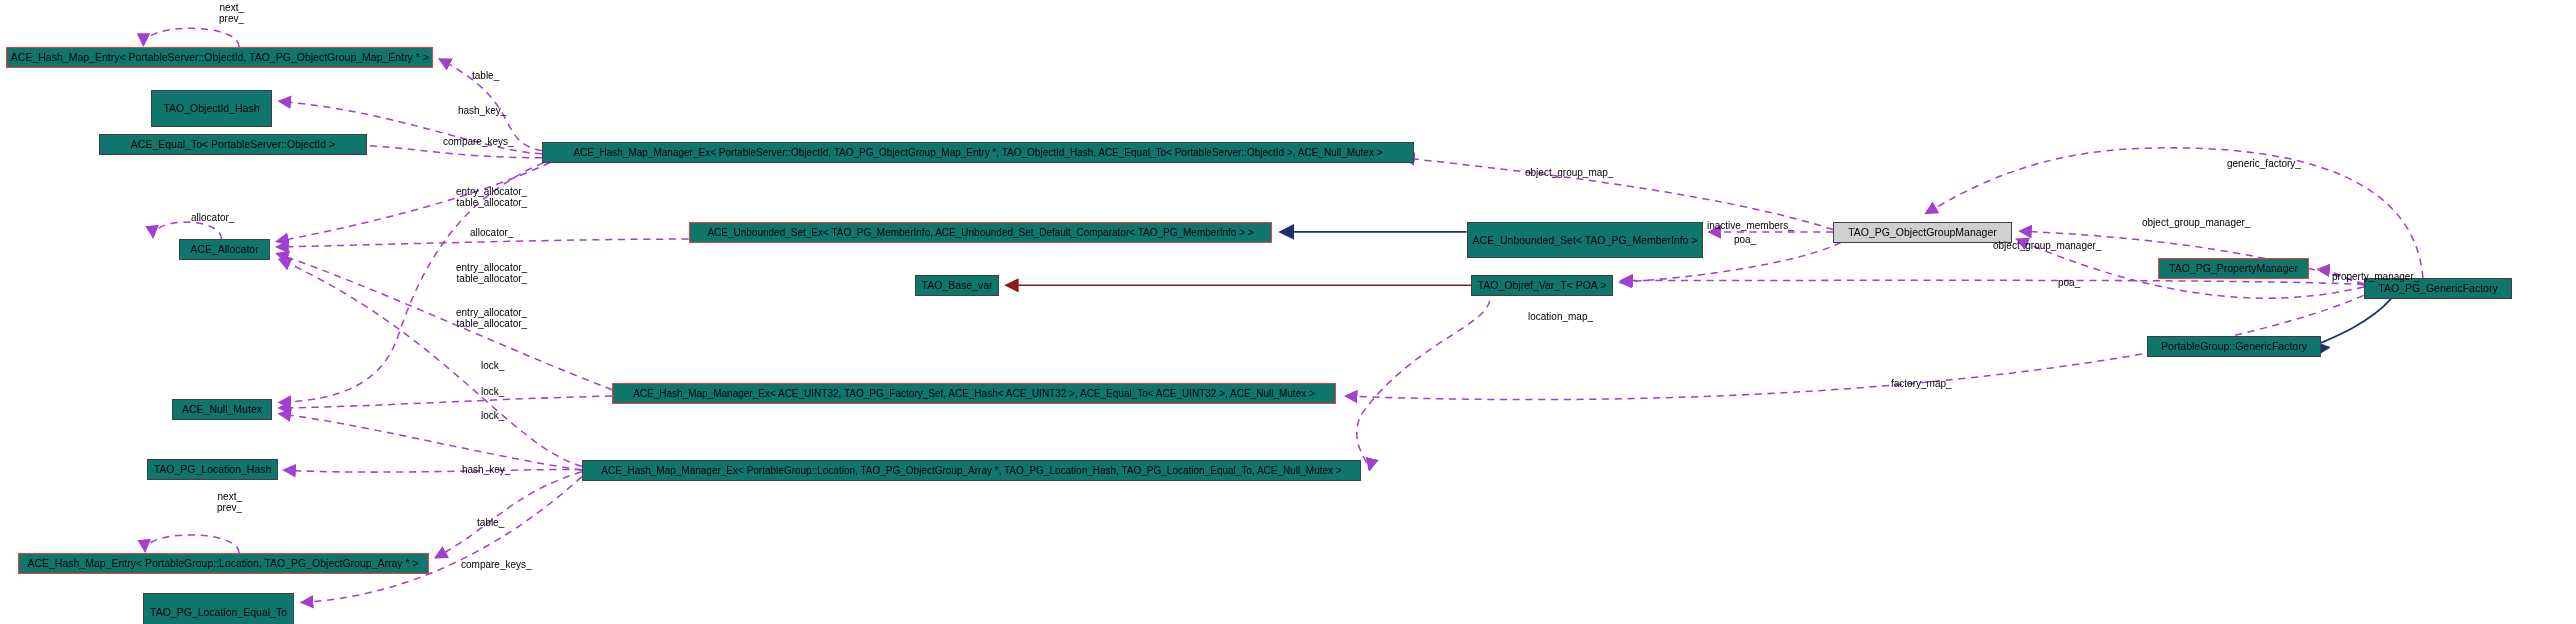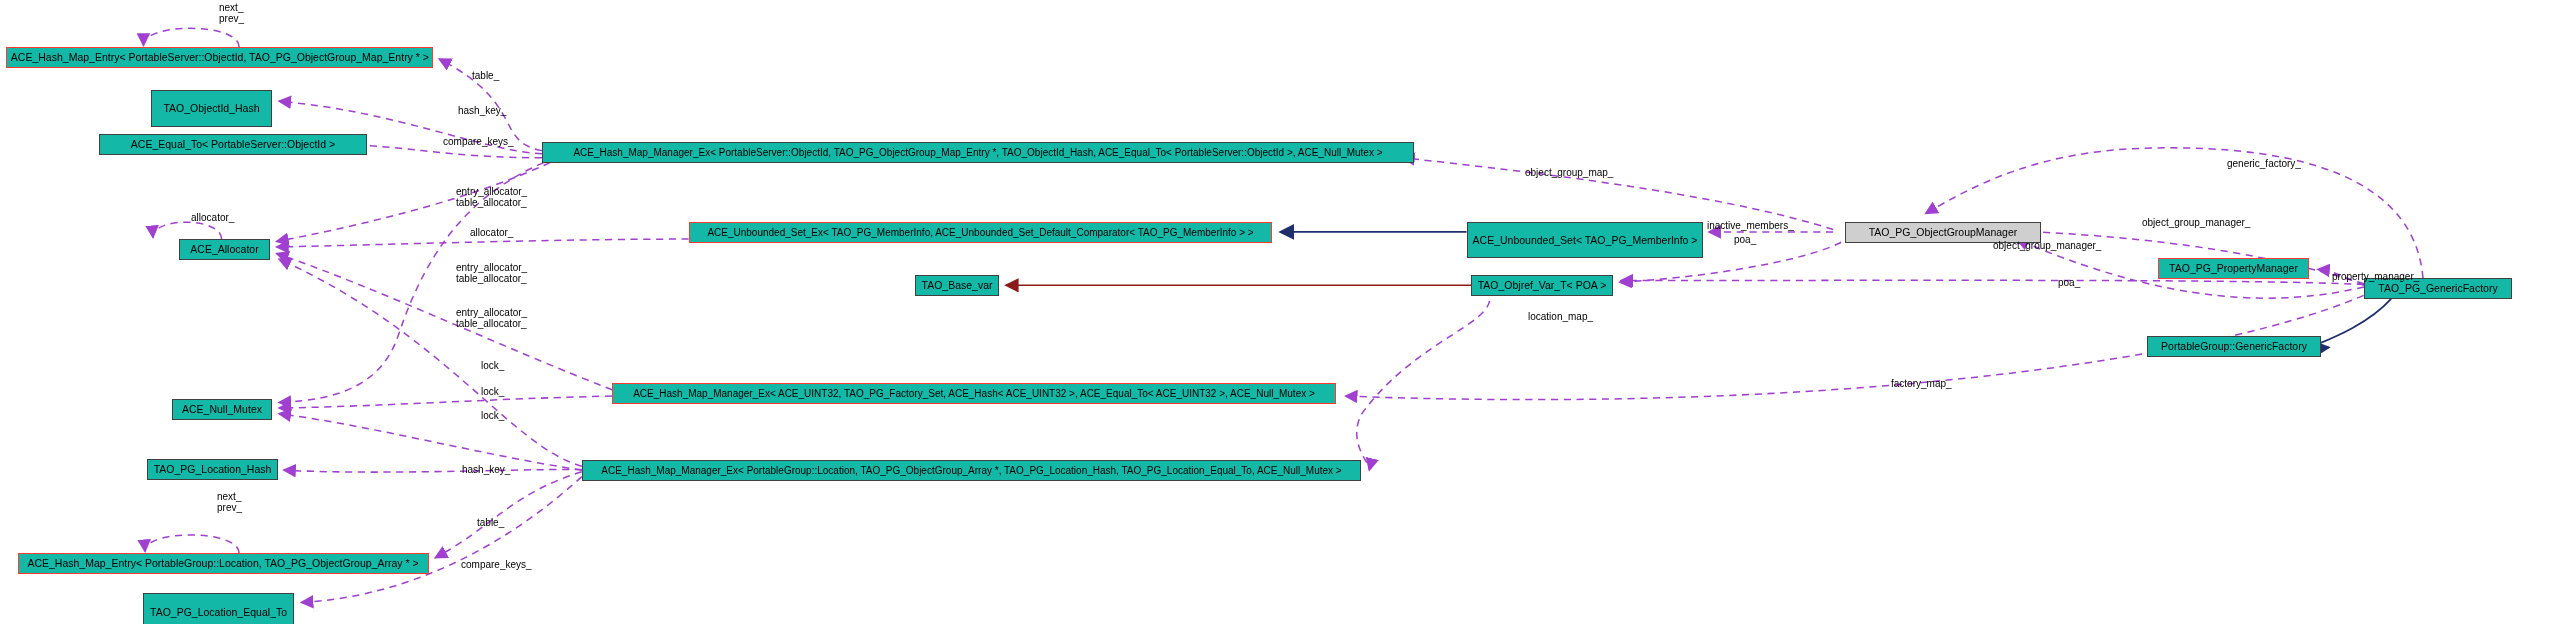--- a/index.html
+++ b/index.html
@@ -2,35 +2,35 @@
 <html style="font-size:12.8px"><head>
 <meta charset="utf-8">
 <style>
   html,body{margin:0;padding:0;background:#ffffff;}
   body{font-family:"Liberation Sans", sans-serif;}
   #diagram{position:relative;width:2576px;height:624px;background:#fff;overflow:hidden;}
   .node{
     position:absolute;
     box-sizing:border-box;
     display:flex;align-items:center;justify-content:center;
-    background:#14b8a6;
+    background:#0f766e;
     border:1.3px solid #404040;
     color:#000000;
     white-space:nowrap;
     line-height:1;
     padding:0 6.4px;
   }
   .node.red{border-color:#ff3b30;}
   .node.grey{background:#cfcfcf;border-color:#404040;}
   .edgelabel{
     position:absolute;
     color:#000;
     white-space:nowrap;
     line-height:1.08;
-    text-align:left;
+    text-align:right;
     pointer-events:none;
   }
   svg.edges{position:absolute;left:0;top:0;width:2576px;height:624px;overflow:visible;}
 </style>
 </head>
 <body>
 
 <div id="diagram">
 
   <svg class="edges" viewBox="0 0 3232 783" preserveAspectRatio="none">
@@ -103,21 +103,21 @@
   </svg>
 
   <div id="nodes">
       <div class="node red" style="left: 6.4px; top: 47px; width: 427px; height: 21px; font-size: 10.5px;">ACE_Hash_Map_Entry&lt; PortableServer::ObjectId, TAO_PG_ObjectGroup_Map_Entry * &gt;</div>
       <div class="node" style="left: 151px; top: 90px; width: 121px; height: 37px; font-size: 10.5px;">TAO_ObjectId_Hash</div>
       <div class="node" style="left: 99px; top: 134px; width: 268px; height: 21px; font-size: 10.5px;">ACE_Equal_To&lt; PortableServer::ObjectId &gt;</div>
       <div class="node" style="left: 542px; top: 142px; width: 872px; height: 21px; font-size: 10px;">ACE_Hash_Map_Manager_Ex&lt; PortableServer::ObjectId, TAO_PG_ObjectGroup_Map_Entry *, TAO_ObjectId_Hash, ACE_Equal_To&lt; PortableServer::ObjectId &gt;, ACE_Null_Mutex &gt;</div>
       <div class="node" style="left: 179px; top: 239px; width: 91px; height: 21px; font-size: 10.5px;">ACE_Allocator</div>
       <div class="node red" style="left: 689px; top: 222px; width: 583px; height: 21px; font-size: 10px;">ACE_Unbounded_Set_Ex&lt; TAO_PG_MemberInfo, ACE_Unbounded_Set_Default_Comparator&lt; TAO_PG_MemberInfo &gt; &gt;</div>
       <div class="node" style="left: 1467px; top: 222px; width: 236px; height: 36px; font-size: 10.5px;">ACE_Unbounded_Set&lt; TAO_PG_MemberInfo &gt;</div>
-      <div class="node grey" style="left: 1833px; top: 222px; width: 196px; height: 21px; font-size: 10.5px; margin-left: 12px;">TAO_PG_ObjectGroupManager</div>
+      <div class="node grey" style="left: 1833px; top: 222px; width: 179px; height: 21px; font-size: 10.5px;">TAO_PG_ObjectGroupManager</div>
       <div class="node" style="left: 915px; top: 275px; width: 84px; height: 21px; font-size: 10.5px;">TAO_Base_var</div>
       <div class="node" style="left: 1471px; top: 275px; width: 142px; height: 21px; font-size: 10.5px;">TAO_Objref_Var_T&lt; POA &gt;</div>
       <div class="node red" style="left: 2158px; top: 258px; width: 151px; height: 21px; font-size: 10.5px;">TAO_PG_PropertyManager</div>
       <div class="node" style="left: 2364px; top: 278px; width: 148px; height: 21px; font-size: 10.5px;">TAO_PG_GenericFactory</div>
       <div class="node" style="left: 2147px; top: 336px; width: 174px; height: 21px; font-size: 10.5px;">PortableGroup::GenericFactory</div>
       <div class="node" style="left: 172px; top: 399px; width: 100px; height: 21px; font-size: 10.5px;">ACE_Null_Mutex</div>
       <div class="node red" style="left: 612px; top: 383px; width: 724px; height: 21px; font-size: 10px;">ACE_Hash_Map_Manager_Ex&lt; ACE_UINT32, TAO_PG_Factory_Set, ACE_Hash&lt; ACE_UINT32 &gt;, ACE_Equal_To&lt; ACE_UINT32 &gt;, ACE_Null_Mutex &gt;</div>
       <div class="node" style="left: 147px; top: 459px; width: 131px; height: 21px; font-size: 10.5px;">TAO_PG_Location_Hash</div>
       <div class="node" style="left: 582px; top: 460px; width: 779px; height: 21px; font-size: 10px;">ACE_Hash_Map_Manager_Ex&lt; PortableGroup::Location, TAO_PG_ObjectGroup_Array *, TAO_PG_Location_Hash, TAO_PG_Location_Equal_To, ACE_Null_Mutex &gt;</div>
       <div class="node red" style="left: 17.5px; top: 553px; width: 411px; height: 21px; font-size: 10.5px;">ACE_Hash_Map_Entry&lt; PortableGroup::Location, TAO_PG_ObjectGroup_Array * &gt;</div>

